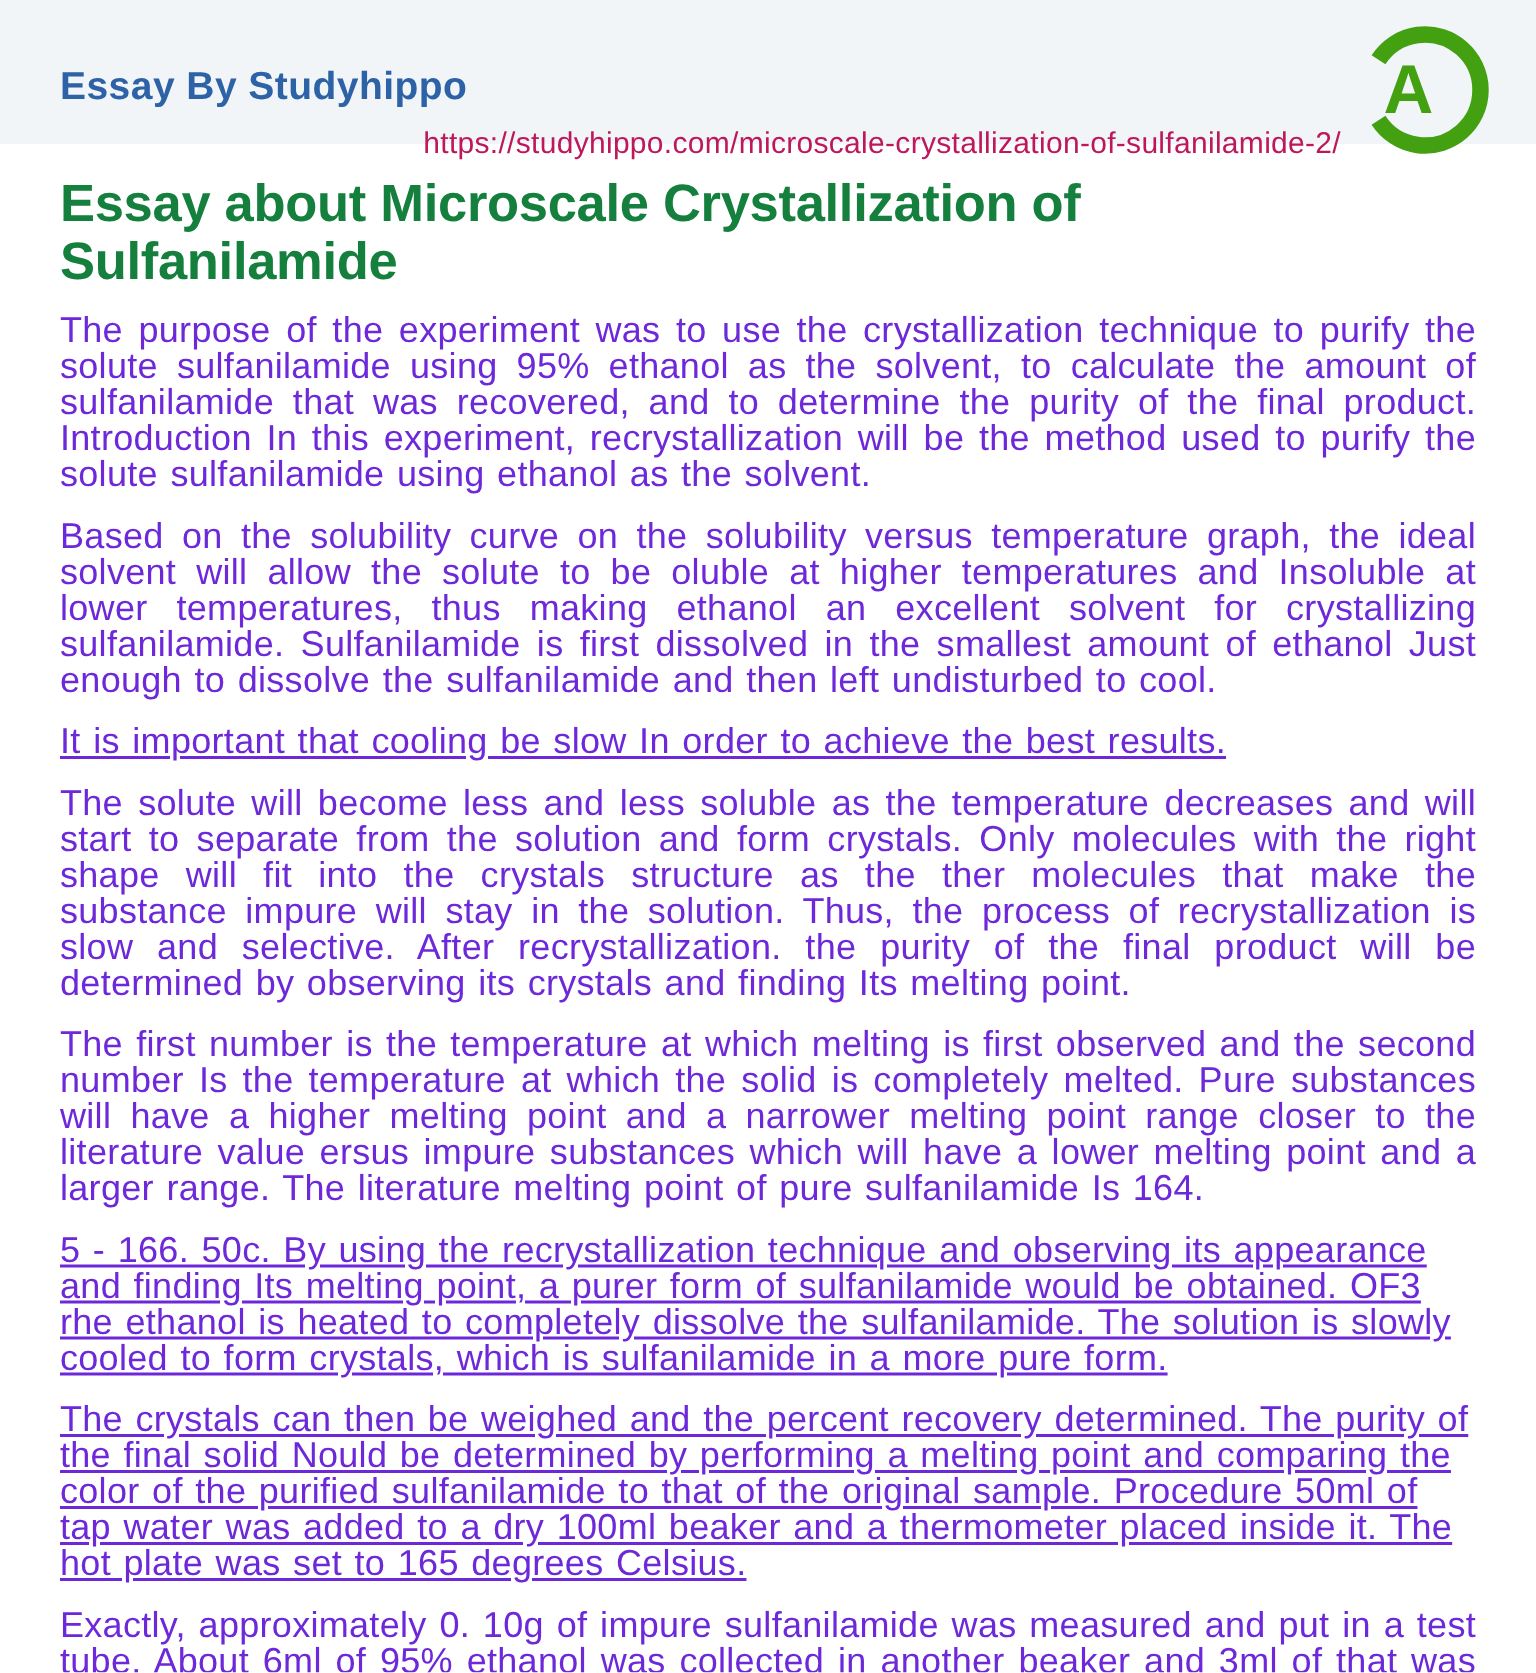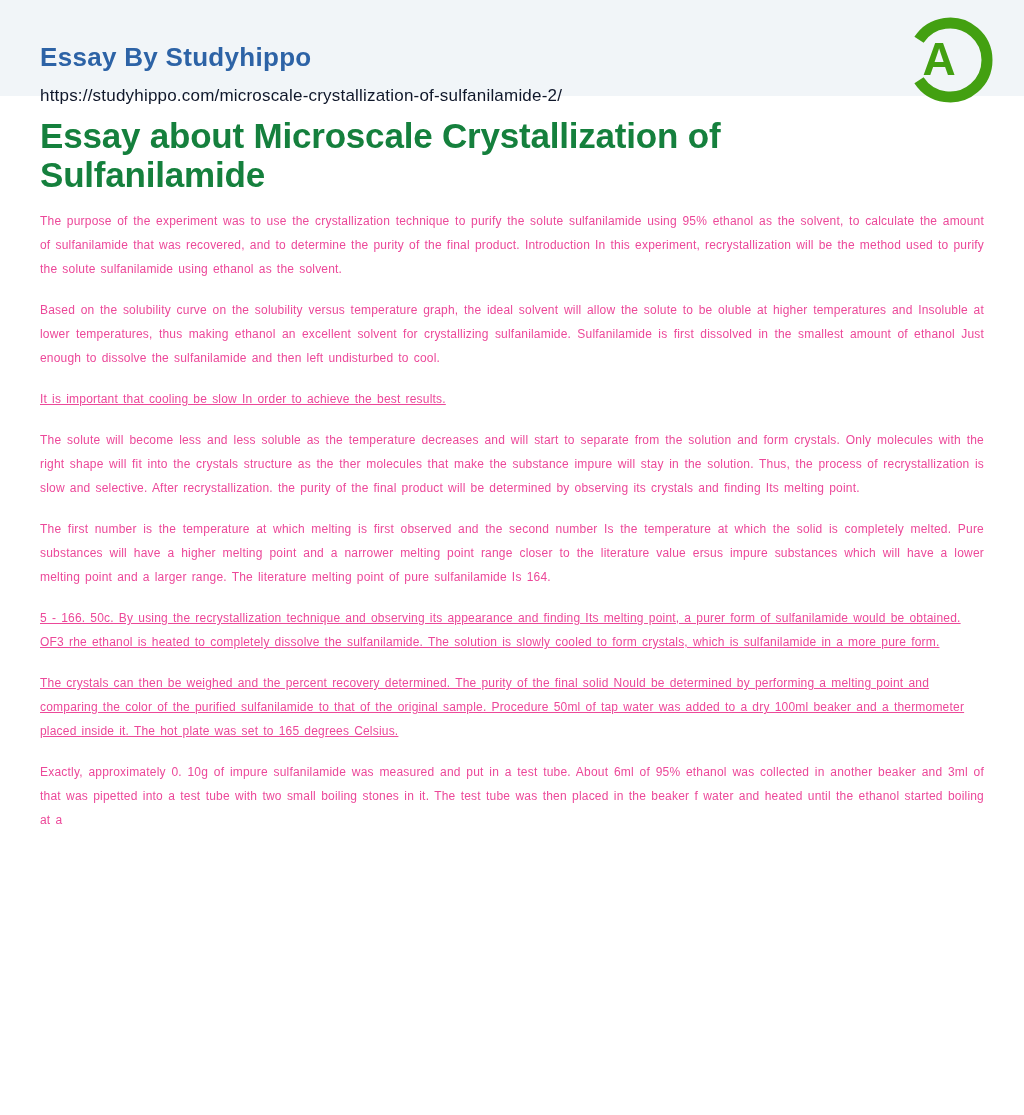--- a/index.html
+++ b/index.html
@@ -23,25 +23,26 @@
     font-weight: 700;
     color: #2d63a6;
     line-height: 30px;
     letter-spacing: 0.3px;
     text-decoration: none;
     display: inline-block;
   }
   .essay-url {
     display: block;
     margin-top: 14px;
-    font-size: 17px;
-    color: #0f172a;
+    font-size: 20px;
+    color: #be185d;
     line-height: 20px;
     letter-spacing: 0.2px;
     text-decoration: none;
+    text-align: right;
   }
   .logo {
     position: absolute;
     top: 12px;
     right: 26px;
     width: 96px;
     height: 96px;
   }
   .logo text {
     font-family: "Liberation Sans", "DejaVu Sans", sans-serif;
@@ -54,23 +55,23 @@
   .essay-title {
     margin: 20px 0 15px 0;
     max-width: 850px;
     font-size: 35px;
     line-height: 39px;
     font-weight: 800;
     color: #15803d;
     letter-spacing: -0.2px;
   }
   .essay-body p {
-    font-size: 12px;
+    font-size: 24px;
     line-height: 24px;
-    color: #ec4899;
+    color: #6d28d9;
     letter-spacing: 0.2px;
     word-spacing: 1.5px;
     margin-bottom: 17px;
   }
   .essay-body p.justify { text-align: justify; }
   .essay-body p.left { text-align: left; text-decoration: underline; }
 </style>
 </head>
 <body>
 

